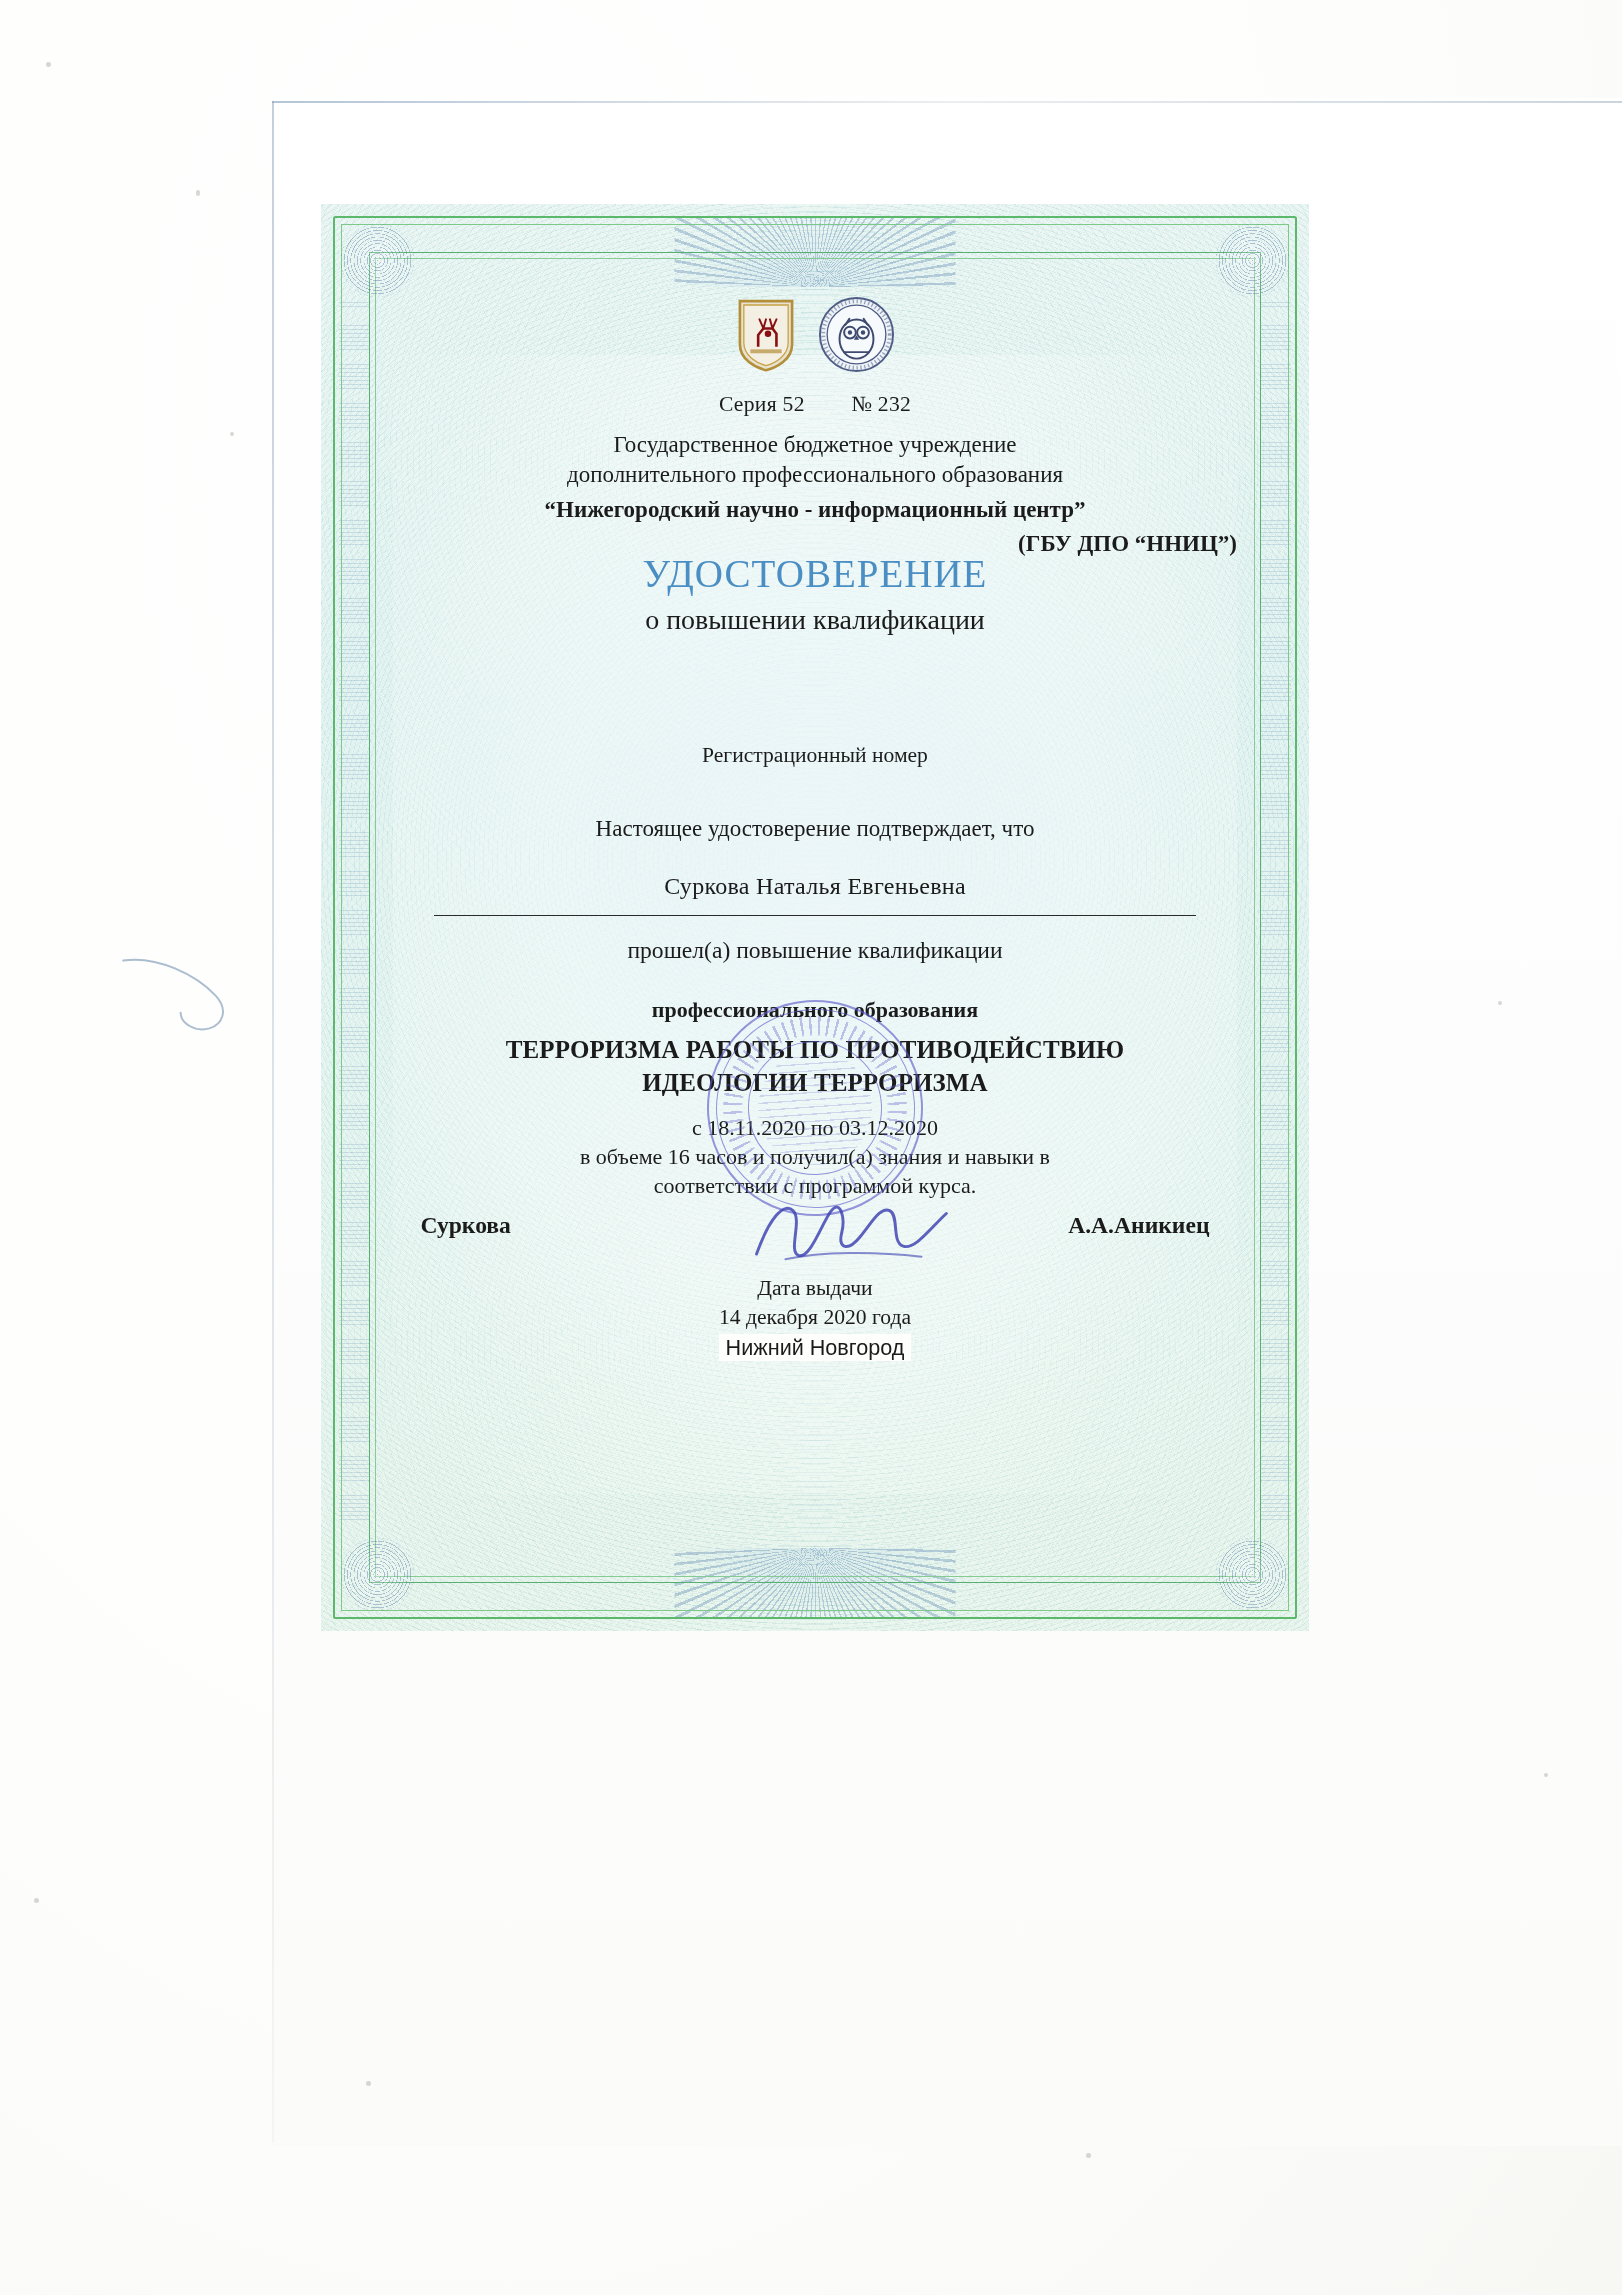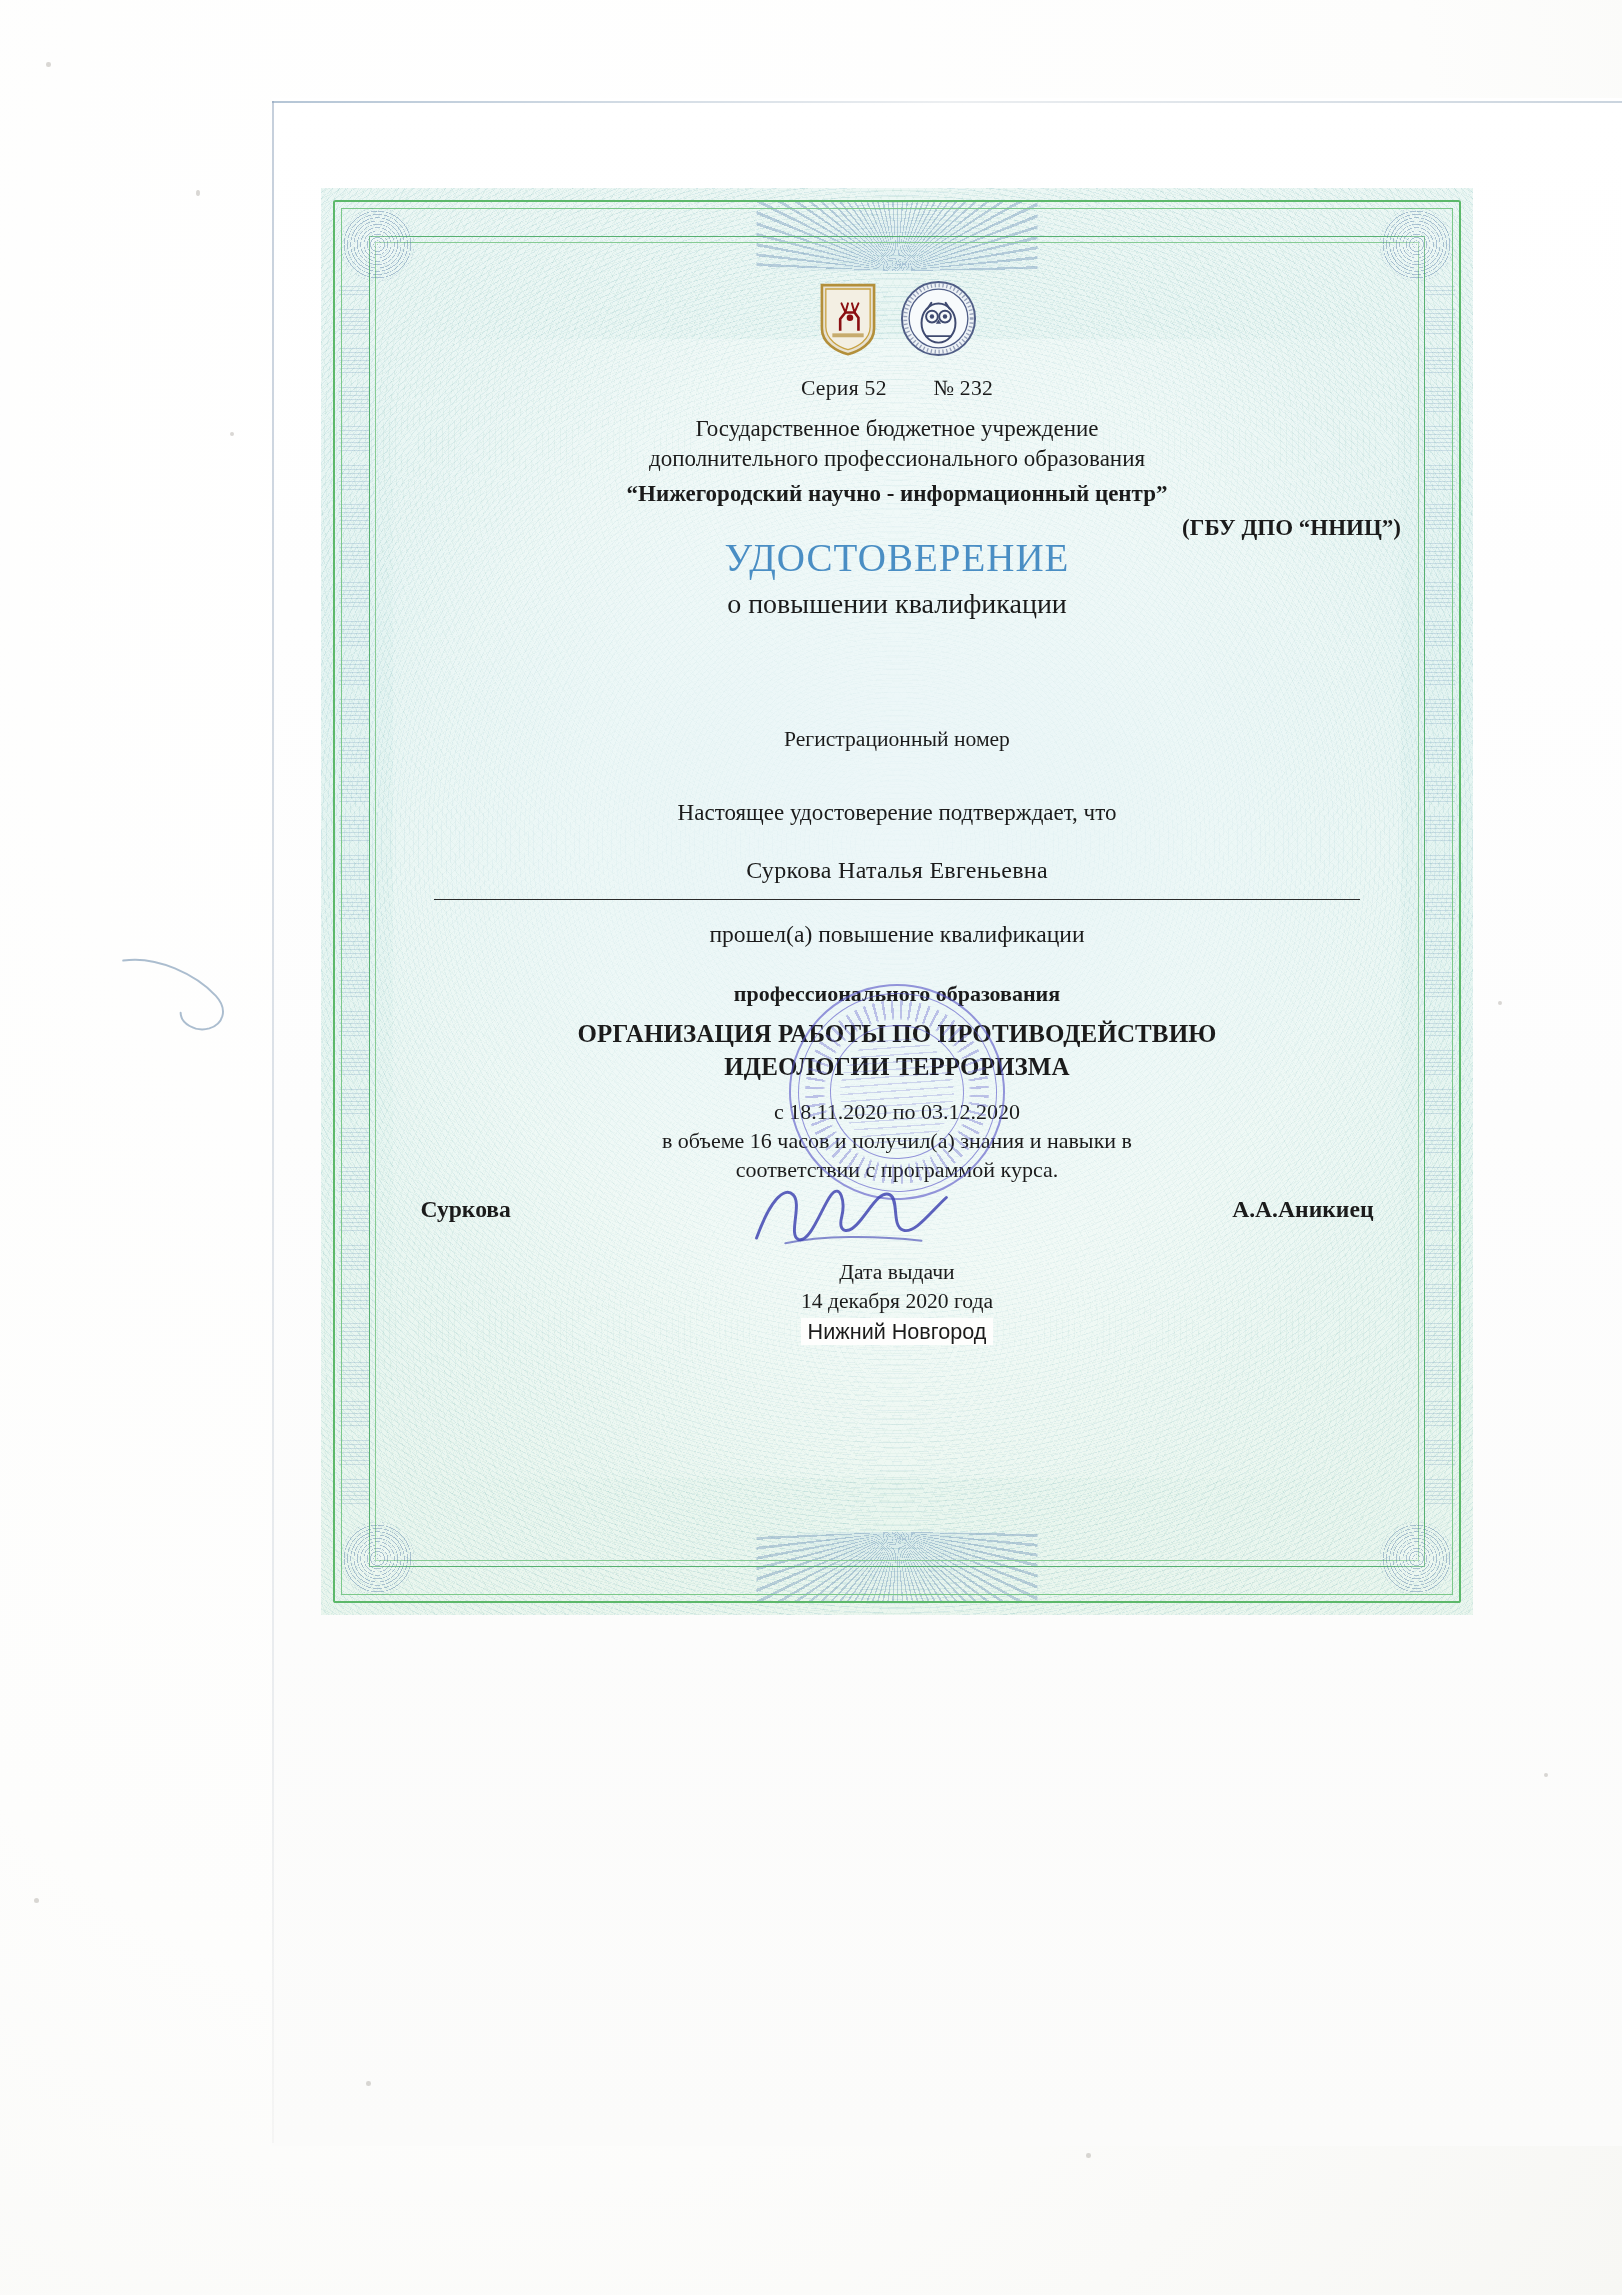--- a/index.html
+++ b/index.html
@@ -49,22 +49,22 @@
     position: absolute;
     background: #b9b7b0;
     border-radius: 50%;
     opacity: .55;
   }
 
   
   #certificate {
     position: absolute;
     left: 321px;
-    top: 188px;
-    width: 1152px;
+    top: 204px;
+    width: 988px;
     height: 1427px;
   }
 
   
   .guilloche {
     position: absolute;
     inset: 0;
     background:
       radial-gradient(ellipse 58% 42% at 50% 46%, rgba(168,214,226,.55) 0%, rgba(200,232,236,.30) 45%, rgba(233,246,243,.12) 72%, rgba(255,255,255,0) 100%),
       repeating-radial-gradient(circle at 50% 46%, rgba(90,160,185,.13) 0px, rgba(90,160,185,.13) 0.7px, rgba(255,255,255,0) 0.7px, rgba(255,255,255,0) 4.6px),
@@ -467,21 +467,21 @@
       <div class="confirm-line">Настоящее удостоверение подтверждает, что</div>
 
       <div class="name-wrap">
         <div class="name-text">Суркова Наталья Евгеньевна</div>
         <div class="name-rule"></div>
       </div>
 
       <div class="passed-line">прошел(а) повышение квалификации</div>
       <div class="prog-l2">профессионального образования</div>
 
-      <div class="course-l1">ОРГАНИЗАЦИЯ РАБОТЫ ПО ПРОТИВОДЕЙСТВИЮ</div>
+      <div class="course-l1">ТЕРРОРИЗМА РАБОТЫ ПО ПРОТИВОДЕЙСТВИЮ</div>
       <div class="course-l2">ИДЕОЛОГИИ ТЕРРОРИЗМА</div>
 
       <div class="dates-line">с 18.11.2020 по 03.12.2020</div>
       <div class="hours-l1">в объеме 16 часов и получил(а) знания и навыки в</div>
       <div class="hours-l2">соответствии с программой курса.</div>
 
       <div class="signature-row">
         <div>Суркова</div>
         <div>А.А.Аникиец</div>
       </div>

